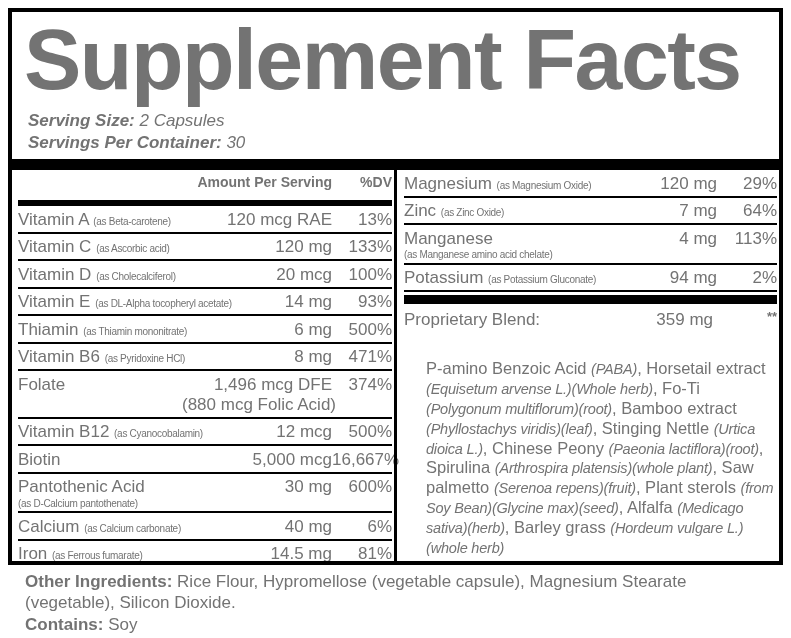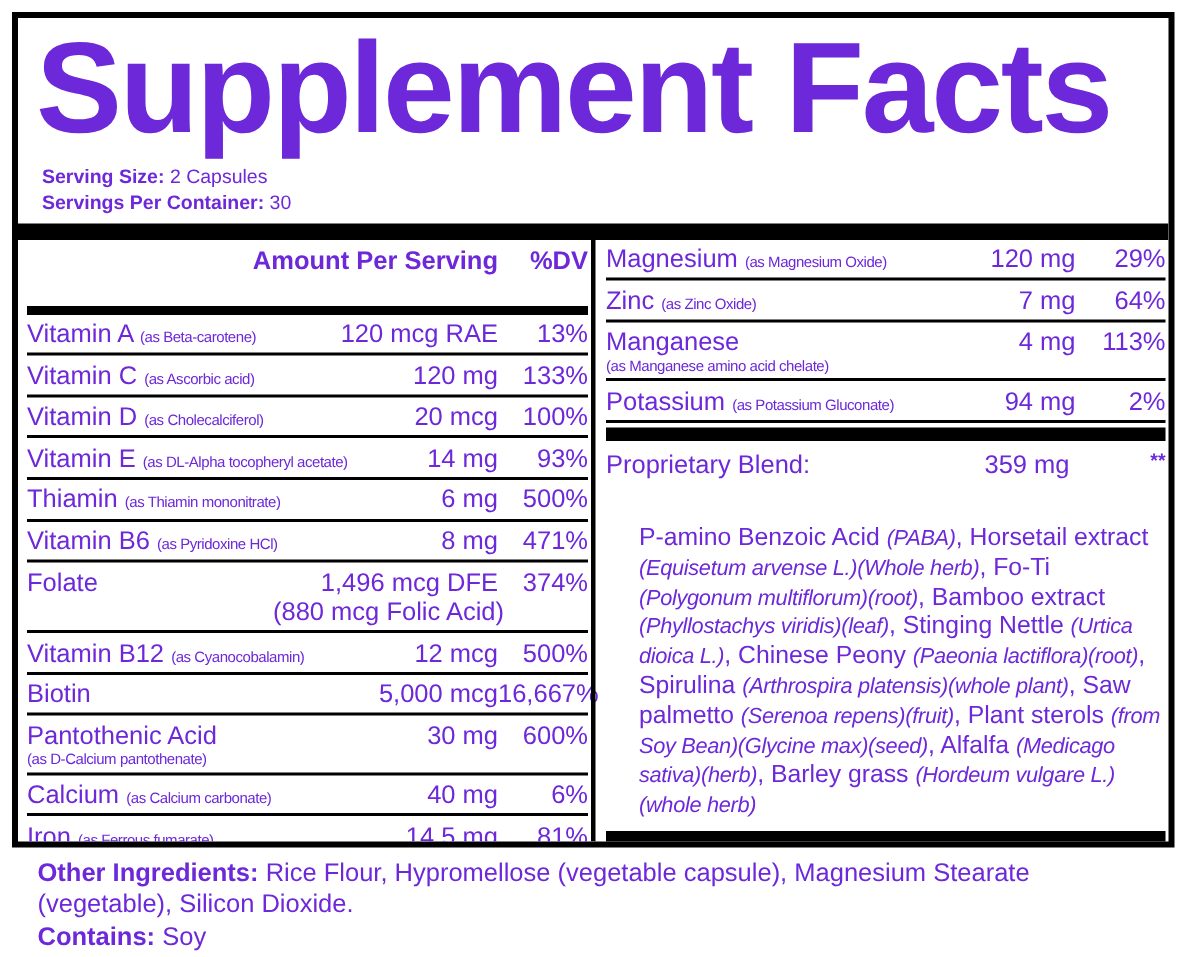--- a/index.html
+++ b/index.html
@@ -1,44 +1,44 @@
 <!DOCTYPE html>
 <html><head>
 <meta charset="utf-8">
 <style>
   html,body { margin:0; padding:0; background:#fff; }
   .page {
     position:relative; width:791px; height:638px; background:#ffffff;
-    color:#6d28d9; font-family:"Liberation Sans", sans-serif; overflow:hidden;
+    color:#737373; font-family:"Liberation Sans", sans-serif; overflow:hidden;
   }
   .label-box {
     position:absolute; left:8px; top:8px; width:775px; height:557px;
     border:4px solid #000; box-sizing:border-box; background:#fff;
     display:flex; flex-direction:column; overflow:hidden;
   }
   .title {
     font-size:86px; font-weight:bold; letter-spacing:-1.5px; line-height:1;
     margin:4px 0 0 12px; white-space:nowrap;
   }
-  .serving-block { margin:8px 0 0 16px; font-size:13px; line-height:1.3; }
+  .serving-block { margin:8px 0 0 16px; font-size:17px; line-height:1.3;font-style:italic; }
   .b { font-weight:bold; }
   .thick-bar { height:11px; background:#000; margin-top:5px; flex-shrink:0; }
   .columns { display:flex; flex:1; min-height:0; }
   .col-left {
     width:382px; box-sizing:border-box; padding:0 2px 0 6px;
     display:flex; flex-direction:column;
   }
   .divider { width:3px; background:#000; flex-shrink:0; }
   .col-right {
     flex:1; box-sizing:border-box; padding:0 2px 0 7px;
     display:flex; flex-direction:column;
   }
   .hdr-row {
-    display:flex; align-items:flex-end; font-weight:bold; font-size:17px;
-    padding:4px 0 20px;
+    display:flex; align-items:flex-end; font-weight:bold; font-size:14px;
+    padding:4px 0 10px;
   }
   .hdr-amount { margin-left:auto; }
   .hdr-dv { width:60px; text-align:right; flex-shrink:0; }
   .hdr-bar { height:6px; background:#000; flex-shrink:0; }
   .row { border-bottom:2px solid #000; padding:3.5px 0 2.5px; font-size:17px; line-height:1.15; }
   .row-main { display:flex; align-items:baseline; }
   .nname { white-space:nowrap; }
   .nsub { font-size:10px; letter-spacing:-0.3px; }
   .namount { margin-left:auto; text-align:right; white-space:nowrap; padding-left:3px; }
   .ndv { width:60px; text-align:right; flex-shrink:0; white-space:nowrap; }

